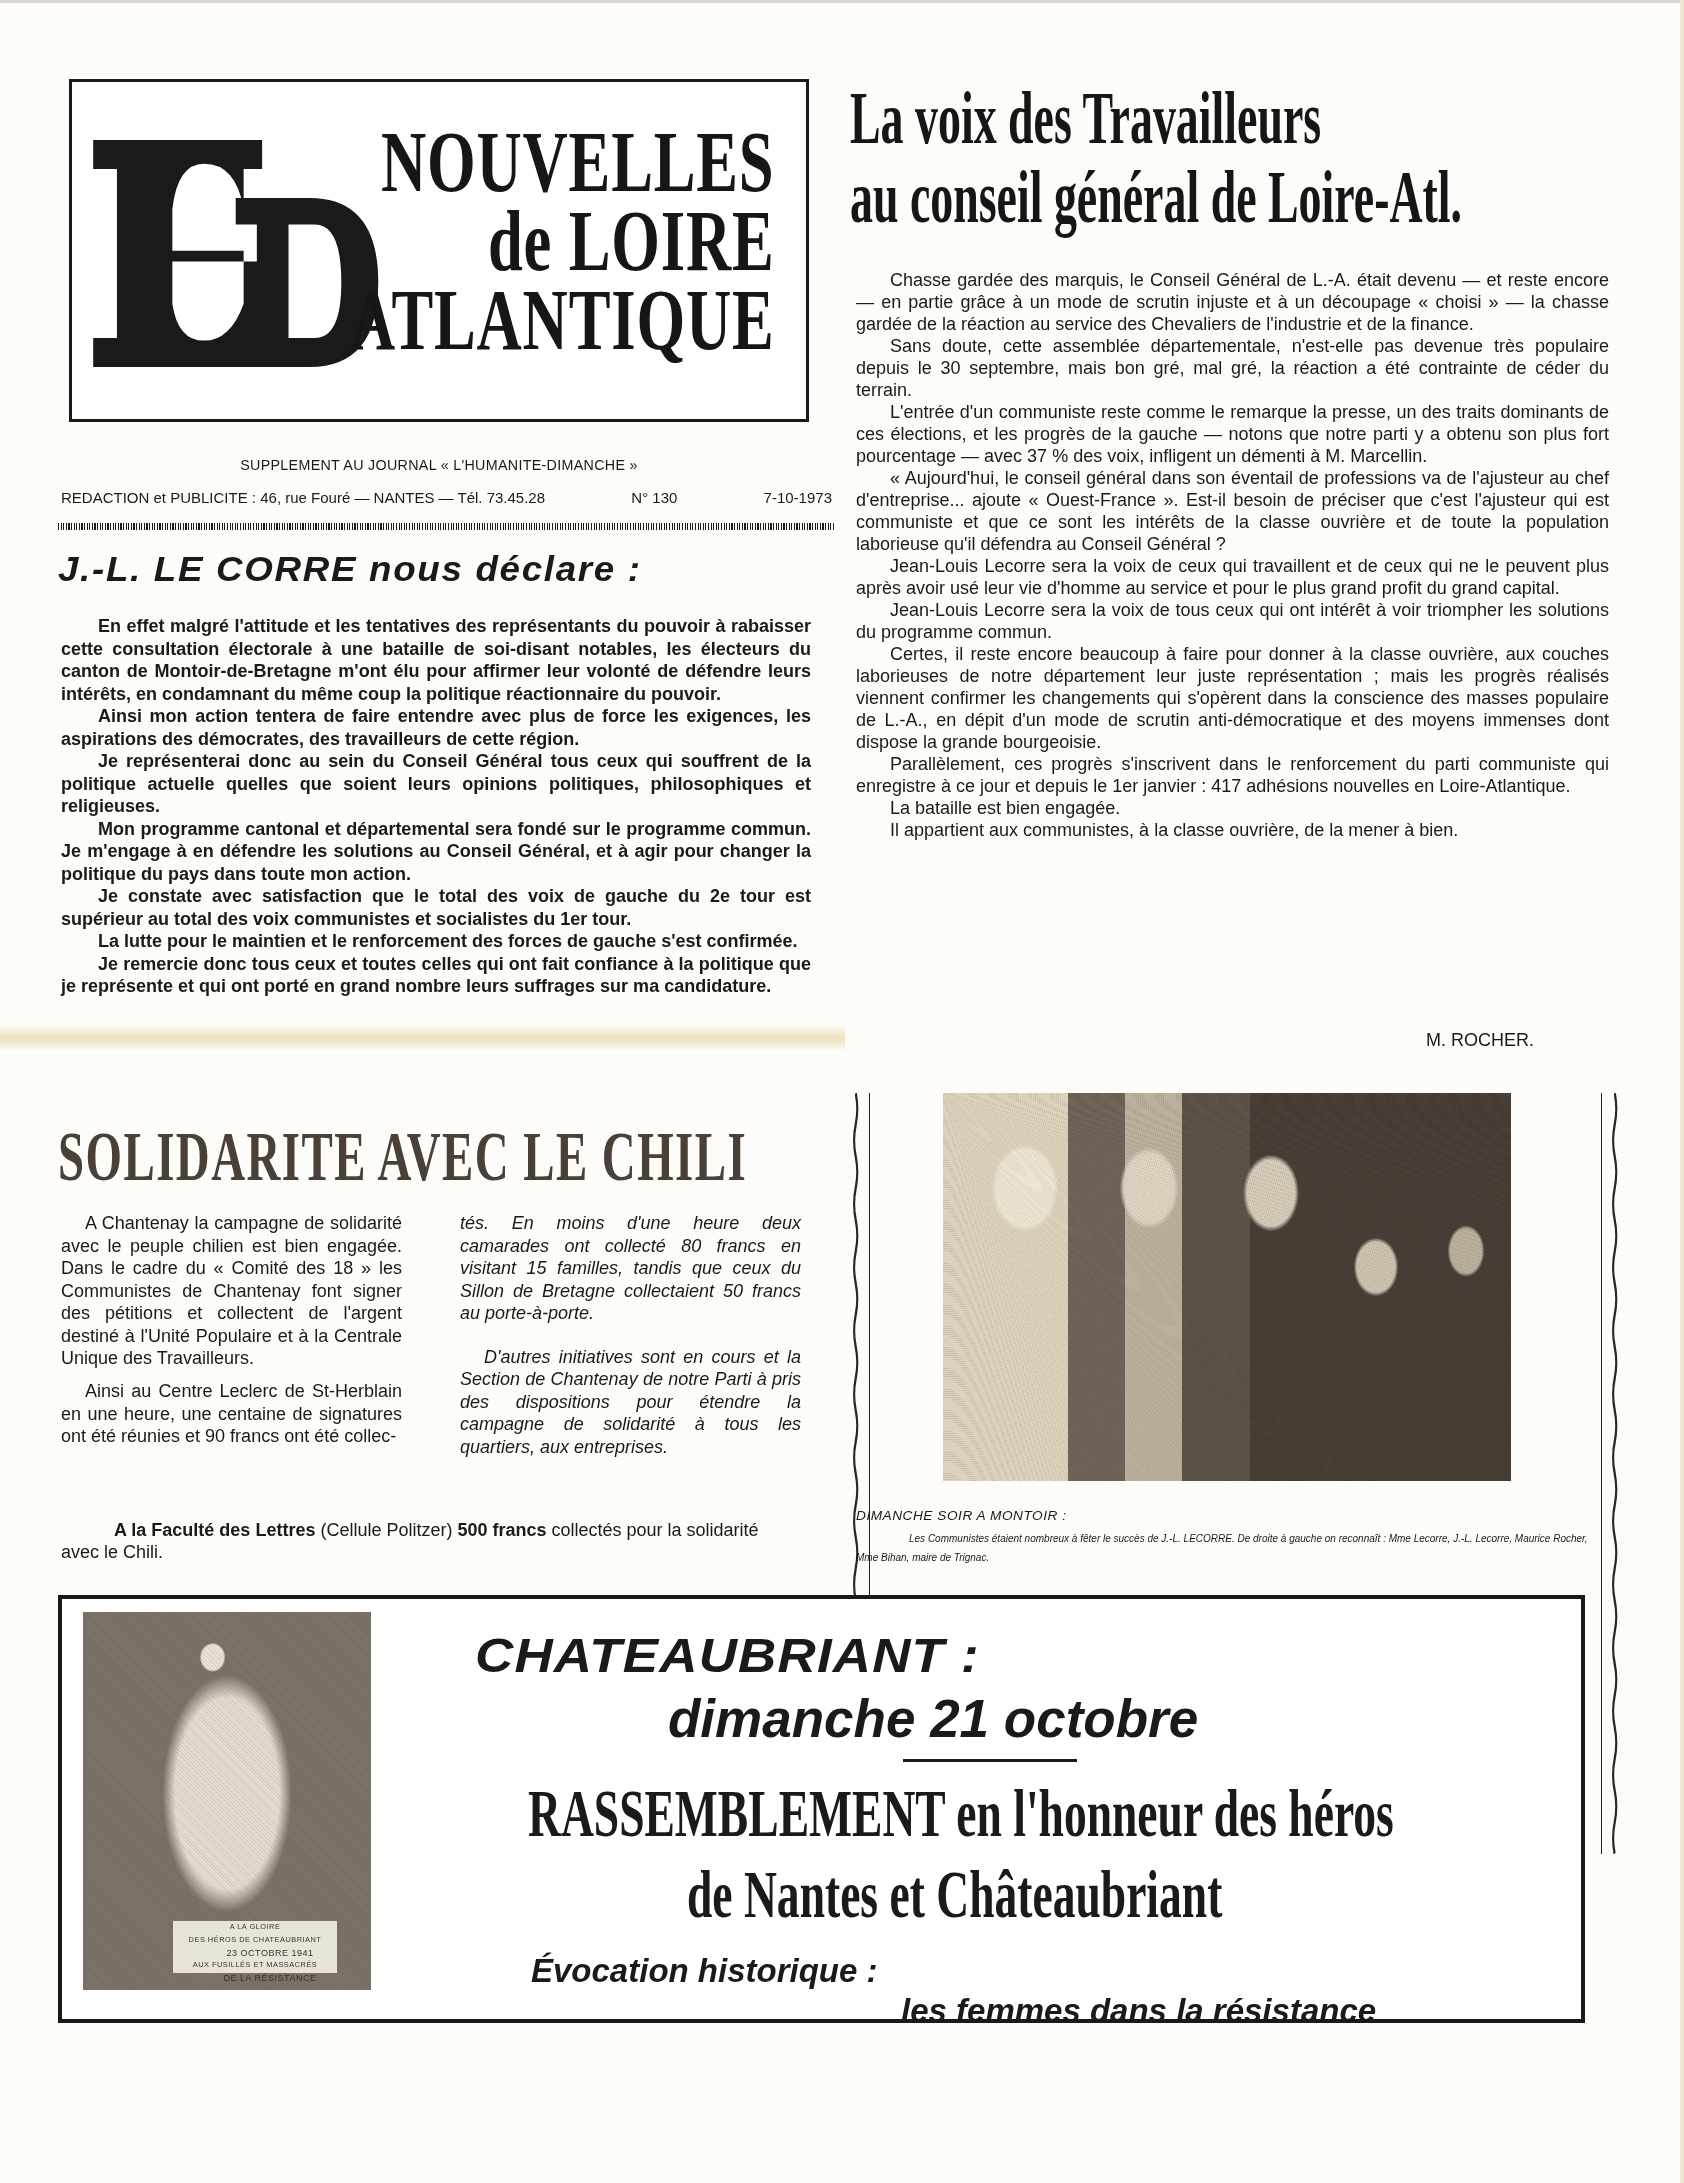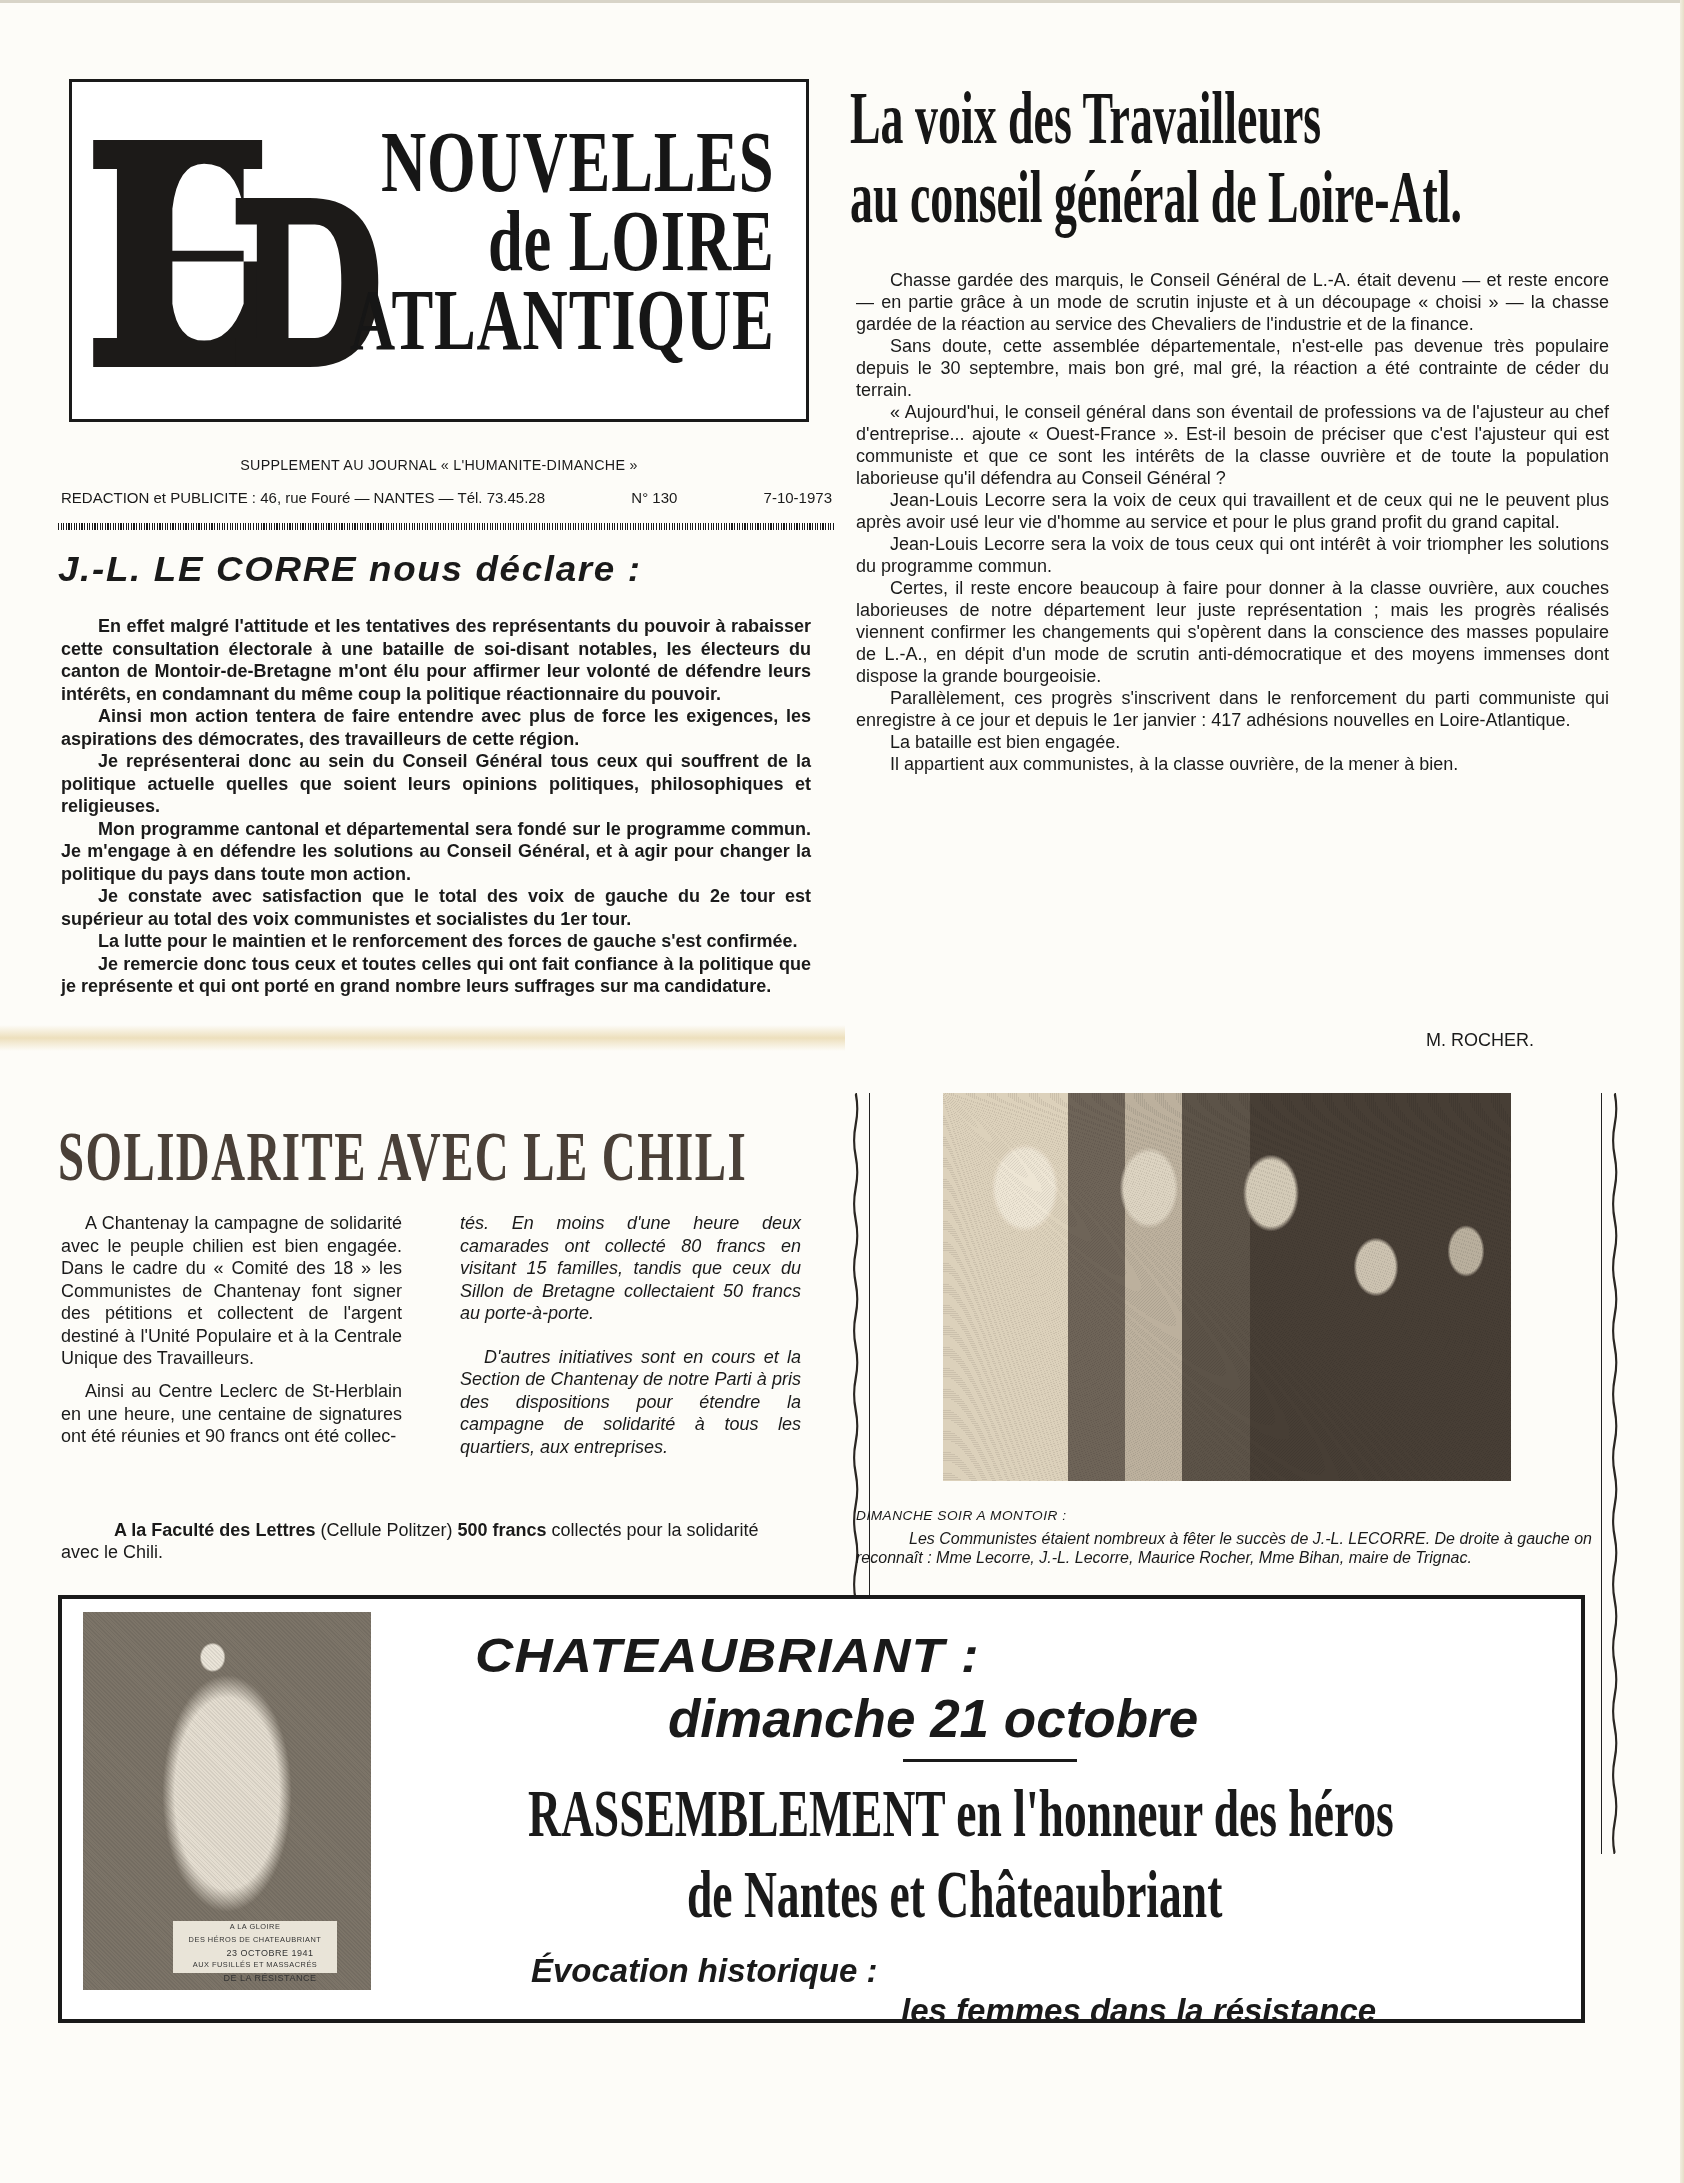--- a/index.html
+++ b/index.html
@@ -52,21 +52,21 @@
       radial-gradient(ellipse 48px 63px at 82px 95px, #e8e0d0 0 60%, transparent 70%),
       radial-gradient(ellipse 42px 58px at 206px 95px, #d8cfbe 0 60%, transparent 70%),
       radial-gradient(ellipse 40px 55px at 328px 100px, #cfc6b4 0 60%, transparent 70%),
       radial-gradient(ellipse 32px 42px at 433px 174px, #c8bfae 0 60%, transparent 70%),
       radial-gradient(ellipse 26.4px 37px at 523px 158px, #b6ad9c 0 60%, transparent 70%),
       linear-gradient(90deg, #d8cdb8 0 22%, #6f655a 22% 32%, #b9ae9c 32% 42%, #5e554b 42% 54%, #4a4139 54% 100%);
     filter:contrast(1.05);
   }
   .photo::after { content:""; position:absolute; inset:0; background:repeating-radial-gradient(circle at 0 0, rgba(0,0,0,0.08) 0 0.5px, transparent 0.5px 2.1px); }
   .caption-title { position:absolute; left:856px; top:1508px; font-size:13.7px; font-style:italic; letter-spacing:0.5px; }
-  .caption-body { position:absolute; left:856px; top:1529px; width:750px; font-size:16px; line-height:19px; font-style:italic; text-indent:53px; }
+  .caption-body { position:absolute; left:856px; top:1529px; width:750px; font-size:10px; line-height:19px; font-style:italic; text-indent:53px; }
 
   
   .bottom-box { position:absolute; left:58px; top:1595px; width:1527px; height:428px; border:4.2px solid #1a1a1a; box-sizing:border-box; background:#fff; }
   .monument { position:absolute; left:21px; top:13.2px; width:288px; height:378px;
     background:
       radial-gradient(ellipse 95px 174px at 50% 48%, #e4ddd0 0 55%, transparent 68%),
       radial-gradient(ellipse 18.5px 21px at 45% 12%, #eae4d8 0 60%, transparent 70%),
       #7c7468;
   }
   .monument::after { content:""; position:absolute; inset:0; background:repeating-linear-gradient(45deg, rgba(0,0,0,0.07) 0 1.1px, transparent 1.1px 2.6px); }
@@ -117,20 +117,21 @@
   <p>Je remercie donc tous ceux et toutes celles qui ont fait confiance à la politique que je représente et qui ont porté en grand nombre leurs suffrages sur ma candidature.</p>
 </div>
 
 <div class="voix-head">
   <div>La voix des Travailleurs</div>
   <div>au conseil général de Loire-Atl.</div>
 </div>
 <div class="voix-body">
   <p>Chasse gardée des marquis, le Conseil Général de L.-A. était devenu — et reste encore — en partie grâce à un mode de scrutin injuste et à un découpage « choisi » — la chasse gardée de la réaction au service des Chevaliers de l'industrie et de la finance.</p>
   <p>Sans doute, cette assemblée départementale, n'est-elle pas devenue très populaire depuis le 30 septembre, mais bon gré, mal gré, la réaction a été contrainte de céder du terrain.</p>
+  <p>L'entrée d'un communiste reste comme le remarque la presse, un des traits dominants de ces élections, et les progrès de la gauche — notons que notre parti y a obtenu son plus fort pourcentage — avec 37 % des voix, infligent un démenti à M. Marcellin.</p>
   <p>« Aujourd'hui, le conseil général dans son éventail de professions va de l'ajusteur au chef d'entreprise... ajoute « Ouest-France ». Est-il besoin de préciser que c'est l'ajusteur qui est communiste et que ce sont les intérêts de la classe ouvrière et de toute la population laborieuse qu'il défendra au Conseil Général ?</p>
   <p>Jean-Louis Lecorre sera la voix de ceux qui travaillent et de ceux qui ne le peuvent plus après avoir usé leur vie d'homme au service et pour le plus grand profit du grand capital.</p>
   <p>Jean-Louis Lecorre sera la voix de tous ceux qui ont intérêt à voir triompher les solutions du programme commun.</p>
   <p>Certes, il reste encore beaucoup à faire pour donner à la classe ouvrière, aux couches laborieuses de notre département leur juste représentation ; mais les progrès réalisés viennent confirmer les changements qui s'opèrent dans la conscience des masses populaire de L.-A., en dépit d'un mode de scrutin anti-démocratique et des moyens immenses dont dispose la grande bourgeoisie.</p>
   <p>Parallèlement, ces progrès s'inscrivent dans le renforcement du parti communiste qui enregistre à ce jour et depuis le 1er janvier : 417 adhésions nouvelles en Loire-Atlantique.</p>
   <p>La bataille est bien engagée.</p>
   <p>Il appartient aux communistes, à la classe ouvrière, de la mener à bien.</p>
 </div>
 <div class="signature">M. ROCHER.</div>
 

